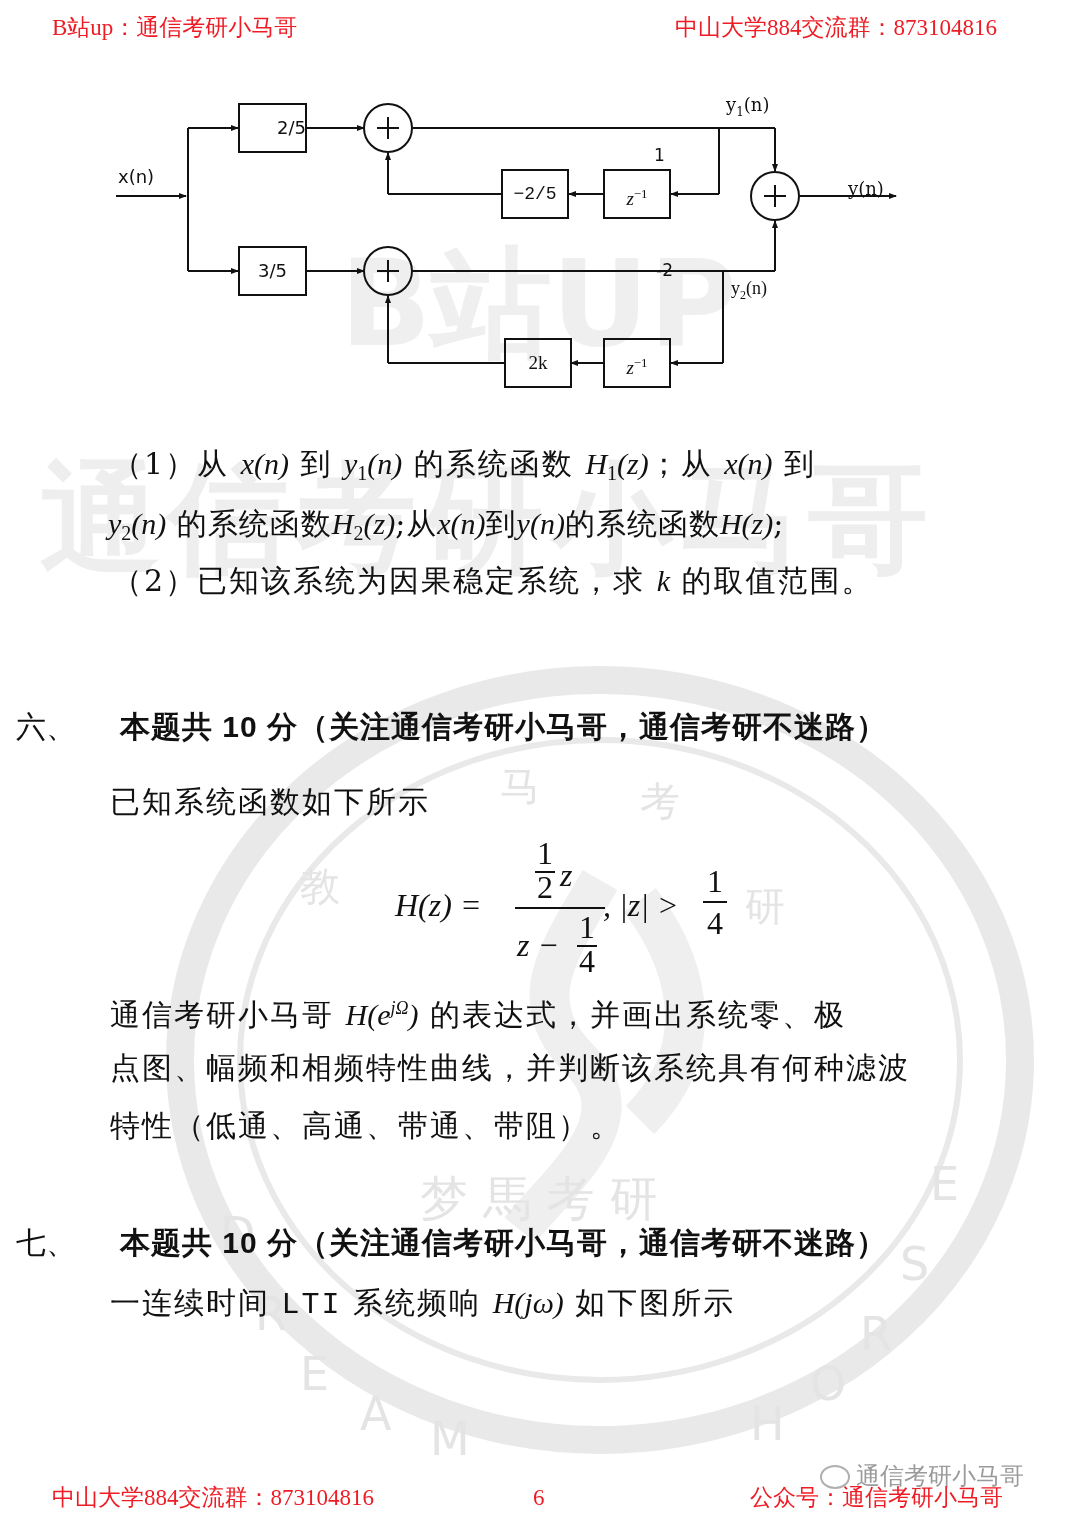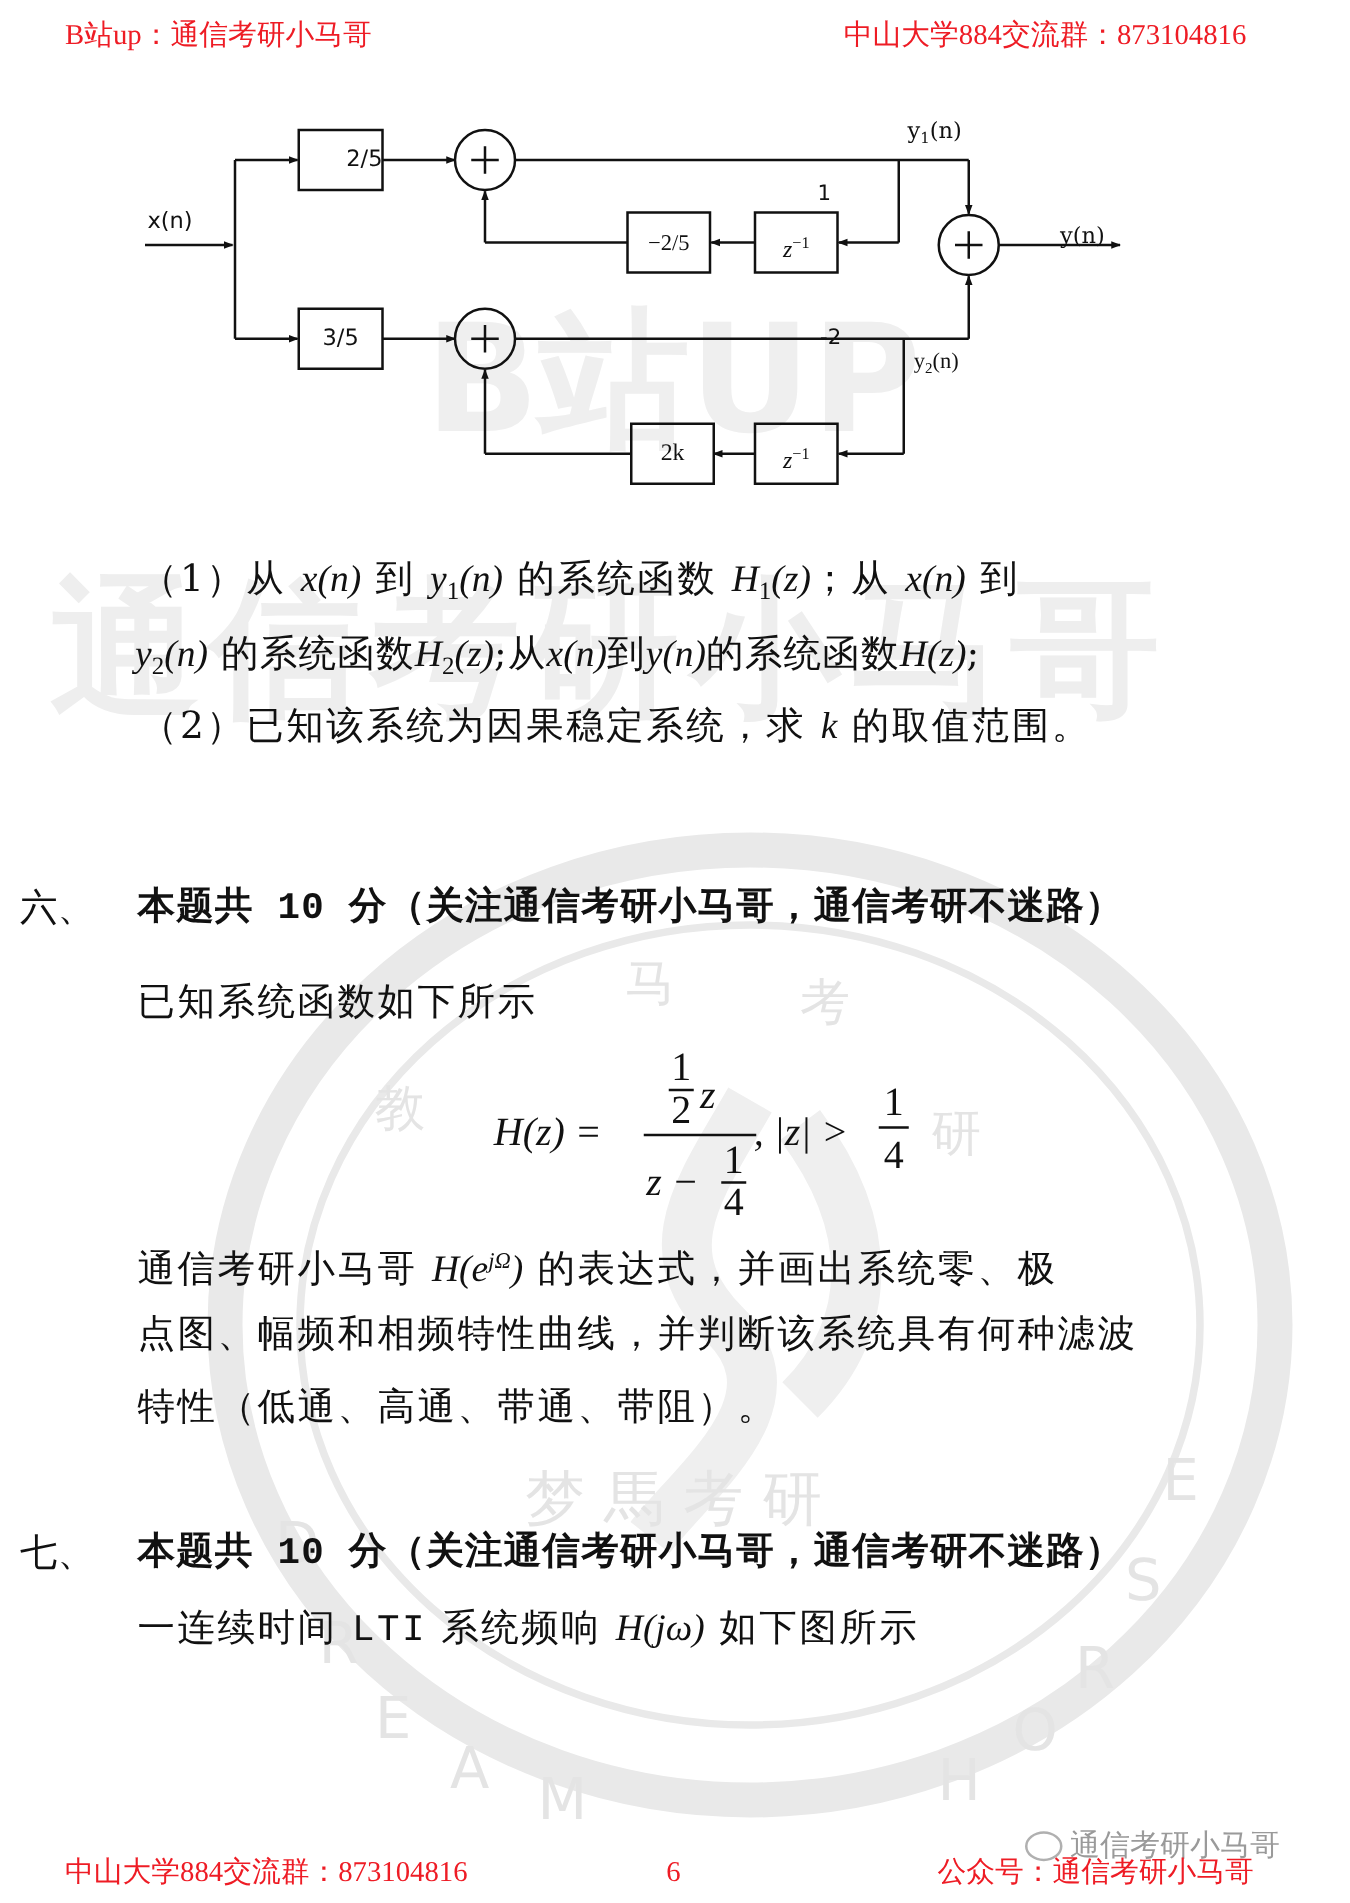--- a/index.html
+++ b/index.html
@@ -8,21 +8,21 @@
   .hdr { position:absolute; font-family:"Liberation Serif", "DejaVu Serif", serif;
          color:#ee1c25; font-size:23px; line-height:28px; white-space:nowrap; }
   .watermark { position:absolute; left:0; top:0; width:1080px; height:1522px; pointer-events:none; }
   .diagram { position:absolute; left:0; top:0; }
   .para { position:absolute; font-size:30px; line-height:36px; white-space:nowrap; letter-spacing:2px; }
   .math { font-family:"Liberation Serif", "DejaVu Serif", serif; font-style:italic; letter-spacing:0; }
   .up { font-family:Liberation Mono, monospace; }
   .sub { font-size:20px; vertical-align:-6px; font-style:normal; }
   .qhead { position:absolute; font-size:30px; line-height:36px; white-space:nowrap; }
   .qnum { position:absolute; font-weight:normal; }
-  .qtitle { position:absolute; font-weight:bold; font-family:Liberation Mono, monospace; letter-spacing:1px; }
+  .qtitle { position:absolute; font-weight:bold; font-family:Liberation Sans, sans-serif; letter-spacing:1px;margin-left:10px; }
   .formula { position:absolute; left:395px; top:835px; width:360px; height:145px;
              font-family:"Liberation Serif", serif; font-style:italic; font-size:32px; }
   .formula span { position:absolute; white-space:nowrap; }
   .bar { position:absolute; background:#111; height:2px; }
 </style>
 </head>
 <body>
 
 <svg class="watermark" width="1080" height="1522" viewBox="0 0 1080 1522">
   <g fill="none" stroke="#e9e9e9">
@@ -104,21 +104,21 @@
 
     <path d="M377 128 H399 M388 117 V139"></path>
     <path d="M377 271 H399 M388 260 V282"></path>
     <path d="M764 196 H786 M775 185 V207"></path>
   </g>
 </svg>
 
 <div style="position:absolute; left:118px; top:166px; font-family:'DejaVu Sans',sans-serif; font-size:18px;">x(n)</div>
 <div style="position:absolute; left:239px; top:104px; width:67px; height:48px; line-height:48px; text-align:right; font-family:'DejaVu Sans',sans-serif; font-size:18px;">2/5</div>
 <div style="position:absolute; left:239px; top:247px; width:67px; height:48px; line-height:48px; text-align:center; font-family:'DejaVu Sans',sans-serif; font-size:18px;">3/5</div>
-<div style="position:absolute; left:502px; top:170px; width:66px; height:48px; line-height:48px; text-align:center; font-family:Liberation Serif, serif; font-size:18px;">−2/5</div>
+<div style="position:absolute; left:502px; top:170px; width:66px; height:48px; line-height:48px; text-align:center; font-family:Liberation Mono, monospace; font-size:18px;">−2/5</div>
 <div style="position:absolute; left:505px; top:339px; width:66px; height:48px; line-height:48px; text-align:center; font-family:'Liberation Serif',serif; font-size:19px;"><span>2k</span></div>
 <div style="position:absolute; left:604px; top:170px; width:66px; height:48px; line-height:48px; text-align:center; font-family:'Liberation Serif',serif; font-style:italic; font-size:19px;"><span>z</span><sup style="font-style:normal; font-size:13px;">−1</sup></div>
 <div style="position:absolute; left:604px; top:339px; width:66px; height:48px; line-height:48px; text-align:center; font-family:'Liberation Serif',serif; font-style:italic; font-size:19px;"><span>z</span><sup style="font-style:normal; font-size:13px;">−1</sup></div>
 <div style="position:absolute; left:654px; top:145px; font-family:'DejaVu Sans',sans-serif; font-size:17px;">1</div>
 <div style="position:absolute; left:656px; top:260px; font-family:'DejaVu Sans',sans-serif; font-size:17px;">-2</div>
 <div style="position:absolute; left:726px; top:94px; font-family:'DejaVu Serif',serif; font-size:18px;"><span>y</span><sub style="font-size:12px;">1</sub><span>(n)</span></div>
 <div style="position:absolute; left:731px; top:278px; font-family:Liberation Serif, serif; font-size:18px;"><span>y</span><sub style="font-size:12px;">2</sub><span>(n)</span></div>
 <div style="position:absolute; left:848px; top:178px; font-family:'DejaVu Serif',serif; font-size:18px;">y(n)</div>
 
 <div class="para" style="left:112px; top:446px;">

